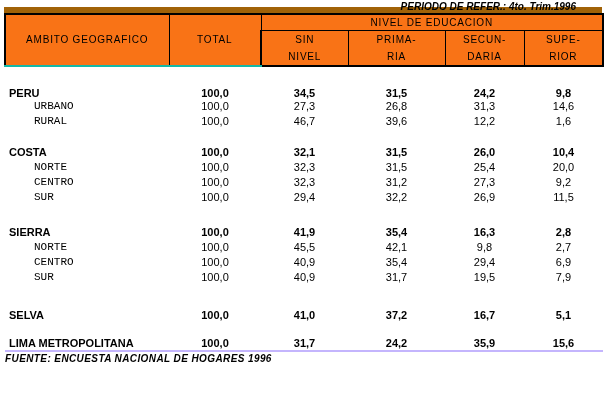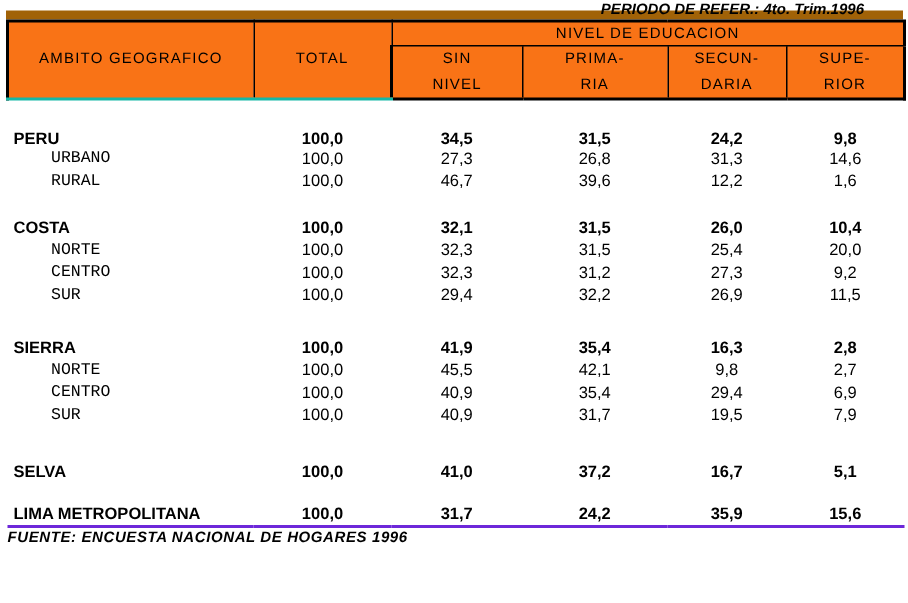--- a/index.html
+++ b/index.html
@@ -53,21 +53,21 @@
   thead th.span-cell { border-bottom: 2px solid #14b8a6; }
   thead tr.sub-row th { border-bottom: 2px solid #000; }
 
   tbody td { font-size: 11px; height: 15px; padding: 0; vertical-align: middle; }
   tbody tr.first-data td { padding-top: 20px; }
   tbody td.label { text-align: left; padding-left: 4px; white-space: nowrap; }
   tbody tr.sub td.label { padding-left: 29px; font-family: Liberation Mono, monospace; }
   tbody td.num { text-align: center; }
   tbody tr.bold td { font-weight: bold; }
   tbody tr.spacer td { border: none; }
-  tbody tr.last-data td { border-bottom: 2px solid #6d28d9; }
+  tbody tr.last-data td { border-bottom: 2px solid #c4b5fd; }
 
   .source-note {
     margin: 1px 0 0 5px;
     font-size: 10px;
     font-style: italic;
     letter-spacing: 0.4px;
     white-space: nowrap;
     font-weight: bold;
   }
 </style>

